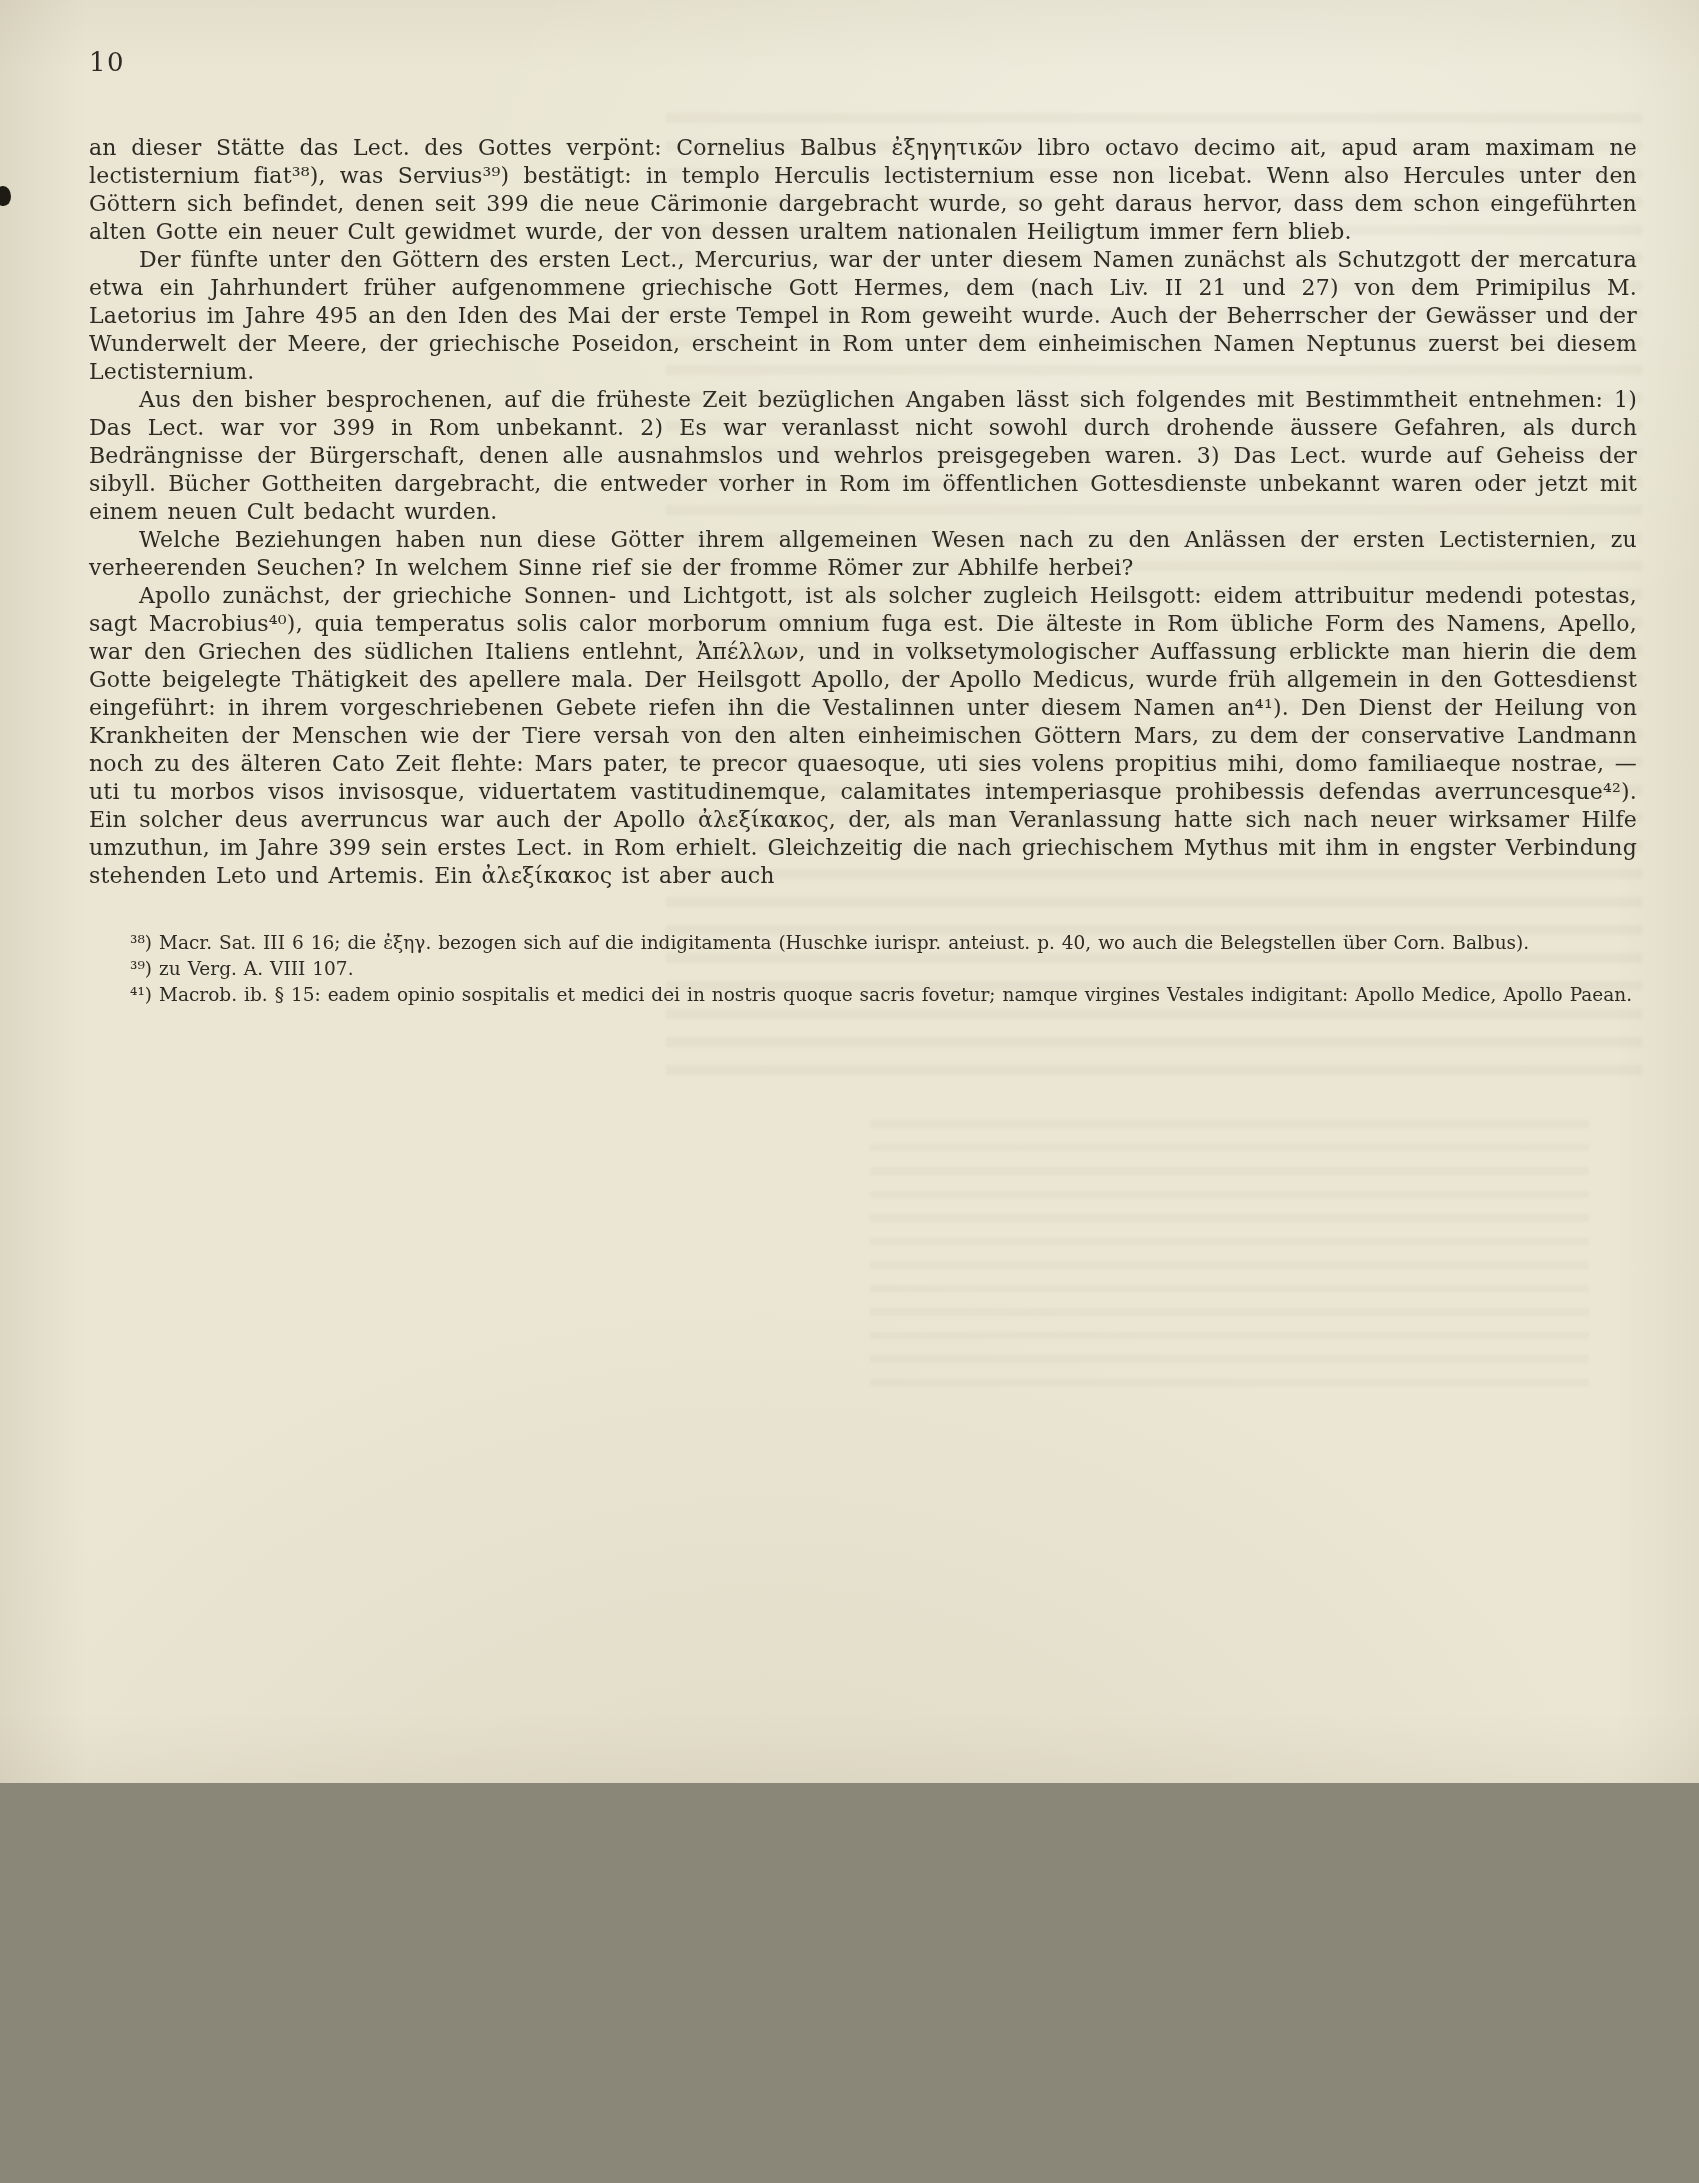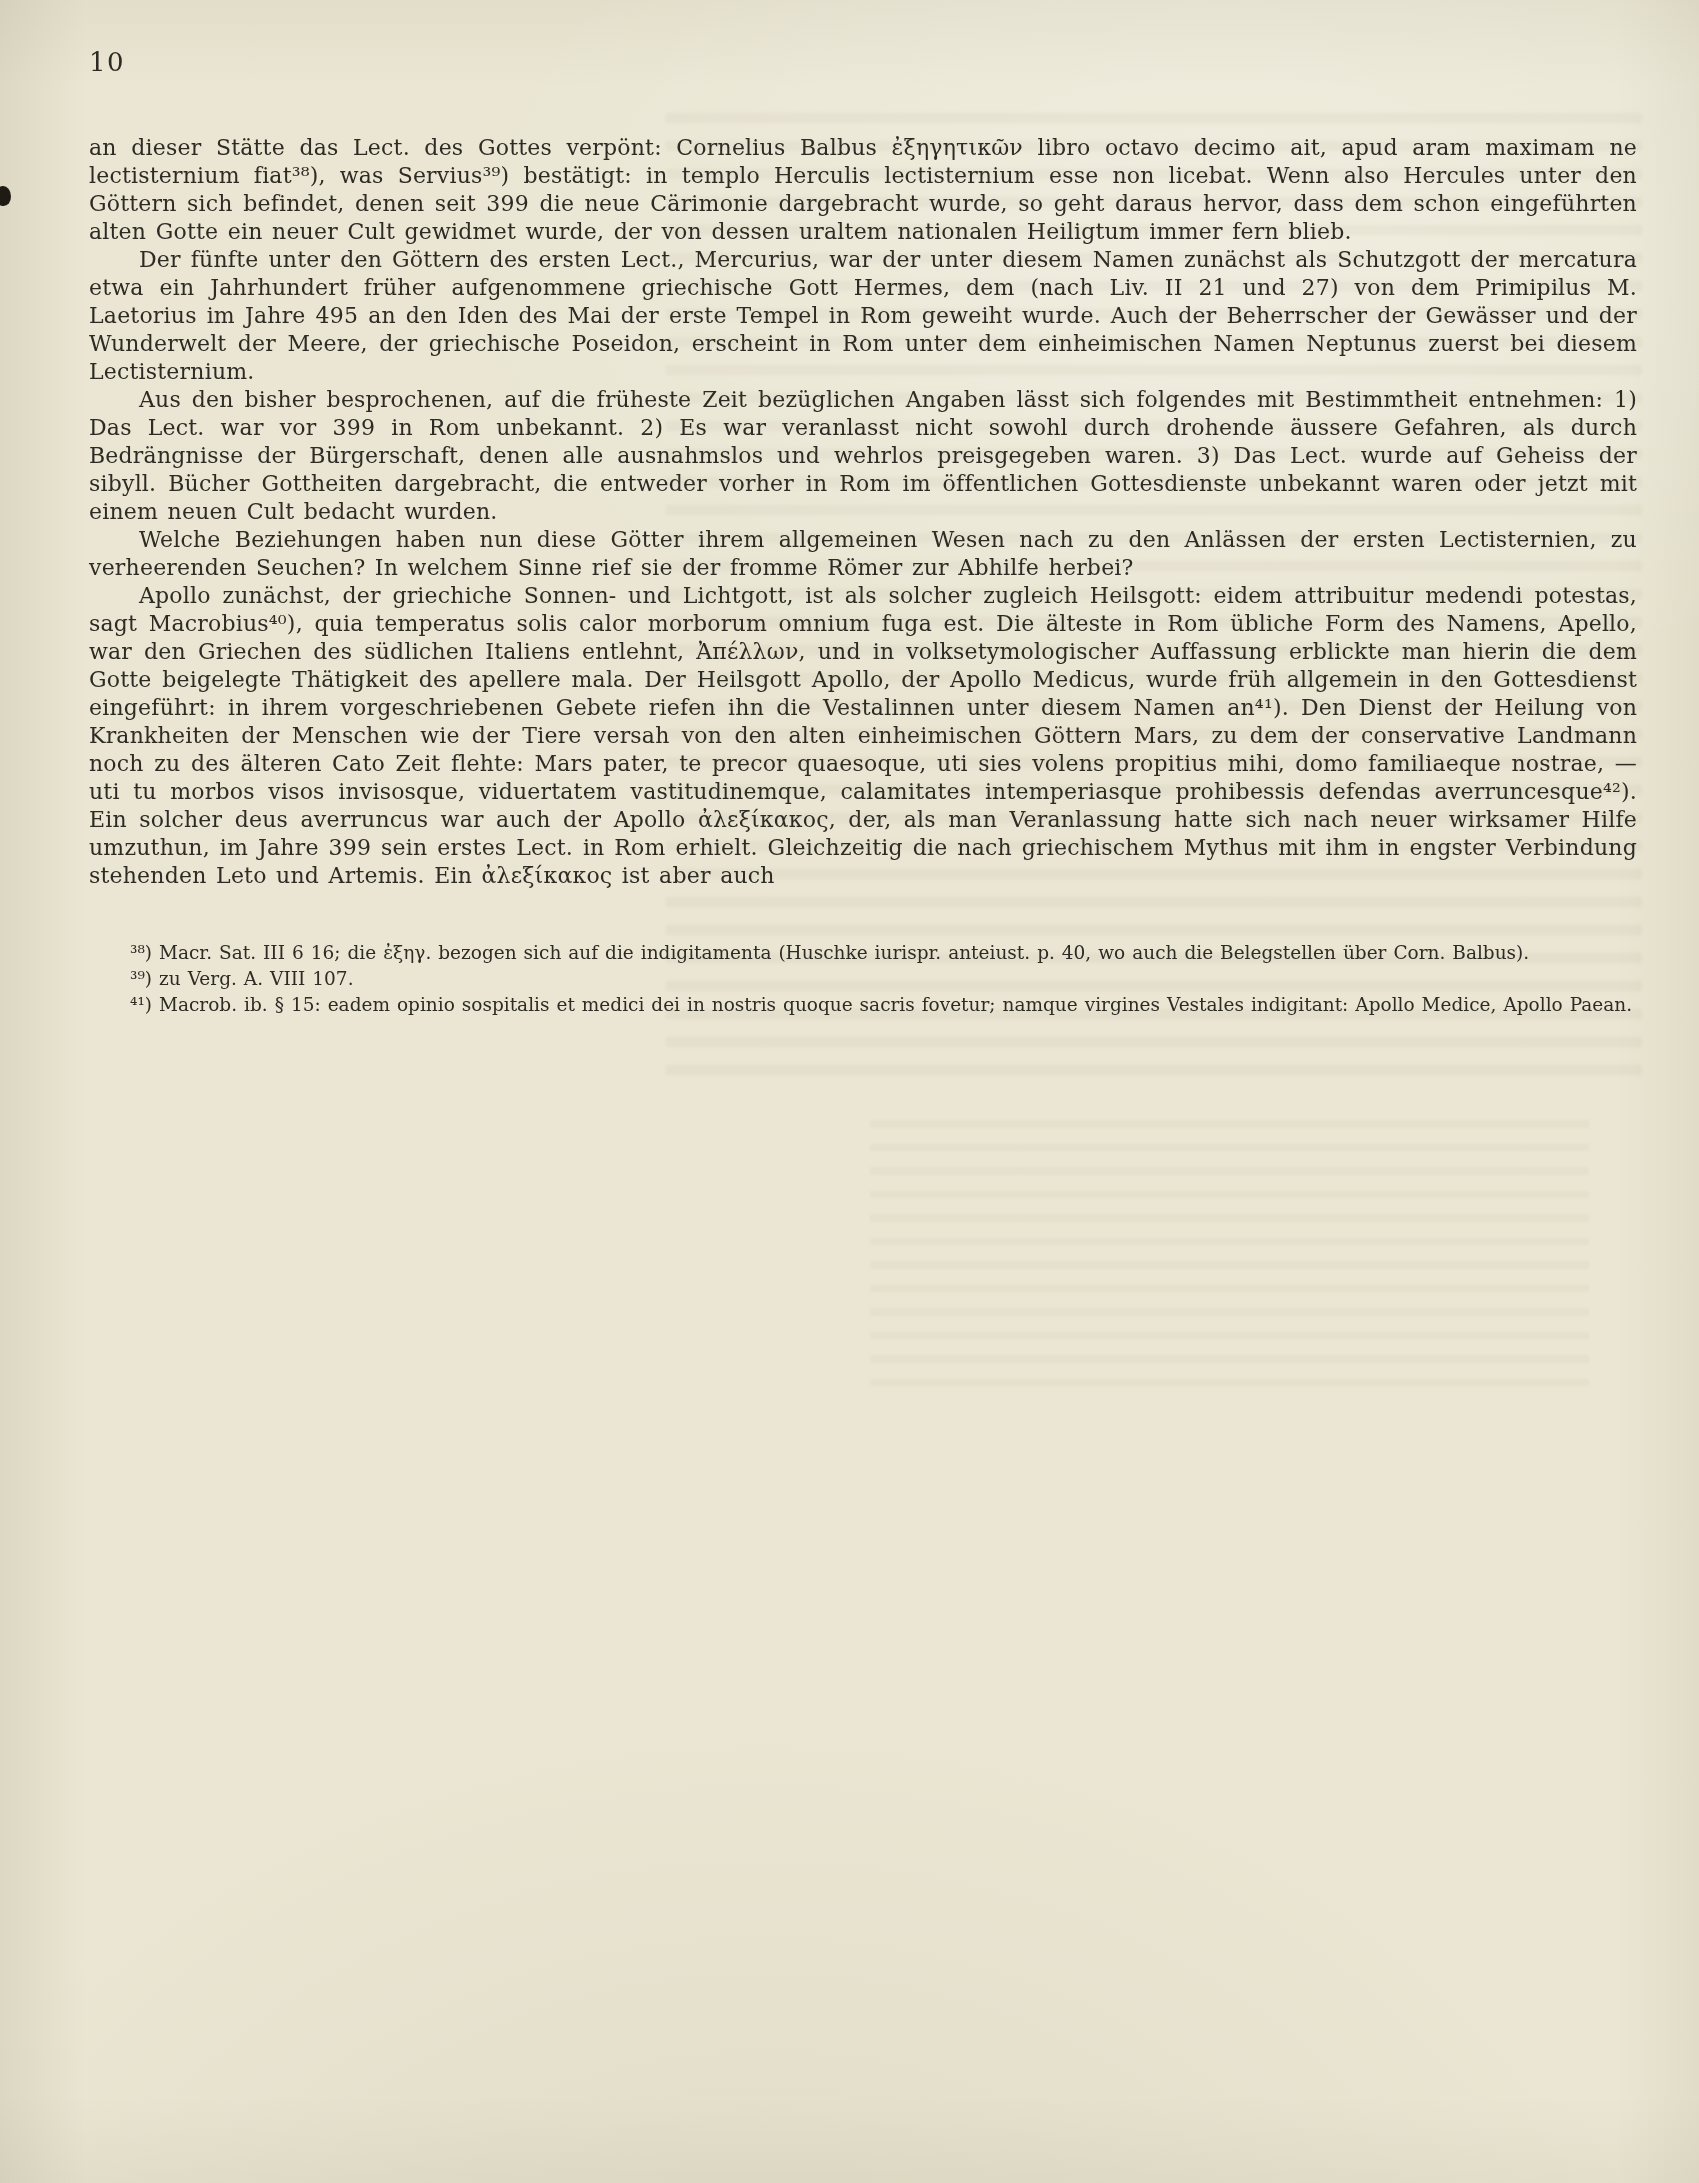--- a/index.html
+++ b/index.html
@@ -3,21 +3,21 @@
 <meta charset="utf-8">
 <style>
   html, body {
     margin: 0;
     padding: 0;
     background: #8a8678;
   }
   .page {
     position: relative;
     width: 1700px;
-    height: 2183px;
+    height: 1783px;
     box-sizing: border-box;
     background-color: #eae6d3;
     background-image:
       radial-gradient(ellipse 1135px 681px at 72% 12%, rgba(255,255,255,0.30), rgba(255,255,255,0) 70%),
       radial-gradient(ellipse 1437px 1135px at 45% 112%, rgba(125,110,72,0.10), rgba(125,110,72,0) 65%),
       linear-gradient(90deg, rgba(100,90,60,0.10), rgba(100,90,60,0) 5%, rgba(100,90,60,0) 95%, rgba(100,90,60,0.07)),
       linear-gradient(180deg, rgba(100,90,60,0.06), rgba(100,90,60,0) 4%, rgba(100,90,60,0) 96%, rgba(100,90,60,0.05));
     font-family: "DejaVu Serif", "Liberation Serif", serif;
     color: #2d2b24;
     overflow: hidden;
@@ -70,21 +70,21 @@
     letter-spacing: 0.2px;
   }
   .body-text p {
     margin: 0;
     text-indent: 50px;
   }
   .body-text p.first {
     text-indent: 0;
   }
   .footnotes {
-    margin-top: 50px;
+    margin-top: 40px;
     font-size: 18.5px;
     line-height: 26px;
     text-align: justify;
     word-spacing: 1.1px;
   }
   .footnotes p {
     margin: 0;
     text-indent: 41px;
   }
 </style>

